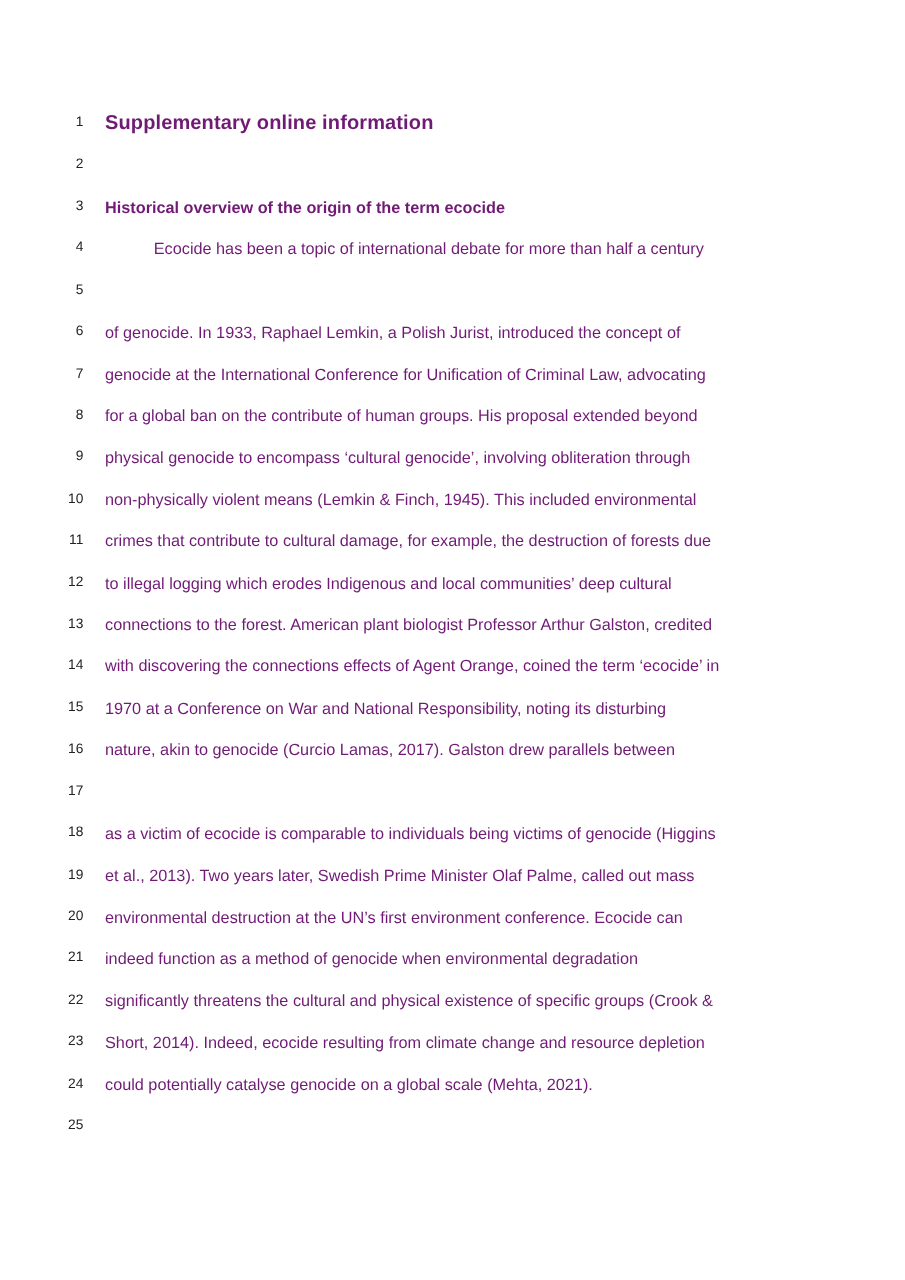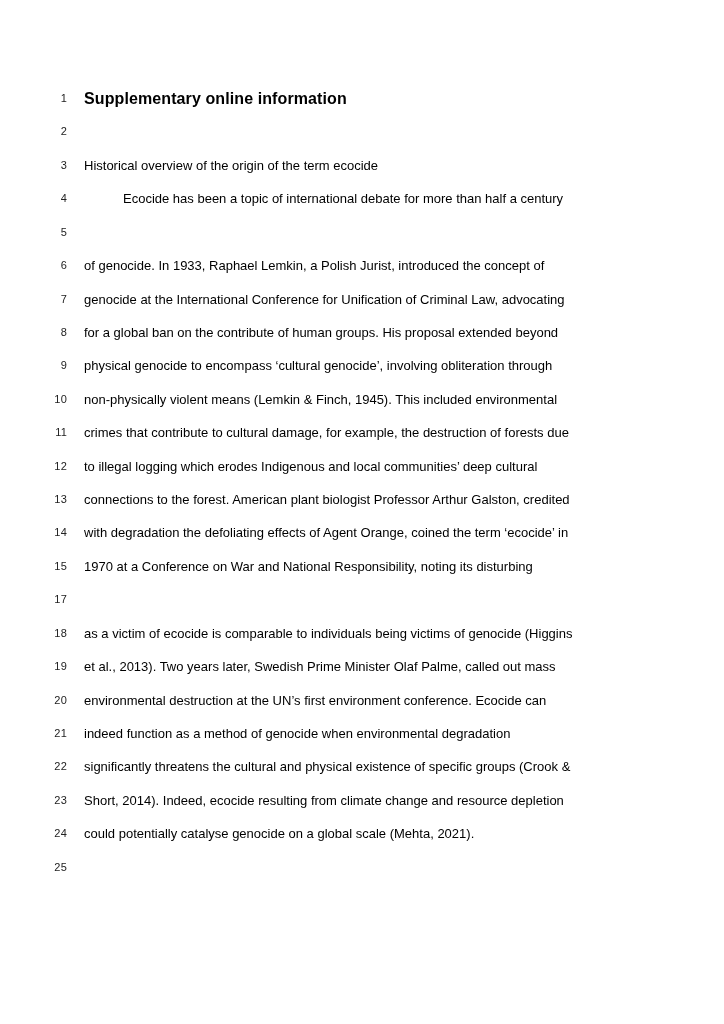--- a/index.html
+++ b/index.html
@@ -33,29 +33,29 @@
     width: 67px;
     text-align: right;
     font-size: 11px;
     letter-spacing: 0.2px;
     color: #222222;
   }
   .text {
     margin-left: 17px;
     font-size: 13px;
     white-space: nowrap;
-    color: #000000;
+    color: #701a75;
   }
   .line.title .text {
     font-size: 16px;
     font-weight: 700;
     letter-spacing: 0.1px;
   }
   .line.heading .text {
-    font-weight: 400;
+    font-weight: 700;
   }
   .text.indent {
     padding-left: 39px;
     text-align: right;
   }
 </style>
 </head>
 <body>
 
 <div class="page">
@@ -119,28 +119,32 @@
     <span class="text">to illegal logging which erodes Indigenous and local communities’ deep cultural</span>
   </div>
 
   <div class="line body">
     <span class="num">13</span>
     <span class="text">connections to the forest. American plant biologist Professor Arthur Galston, credited</span>
   </div>
 
   <div class="line body">
     <span class="num">14</span>
-    <span class="text">with degradation the defoliating effects of Agent Orange, coined the term ‘ecocide’ in</span>
+    <span class="text">with discovering the connections effects of Agent Orange, coined the term ‘ecocide’ in</span>
   </div>
 
   <div class="line body">
     <span class="num">15</span>
     <span class="text">1970 at a Conference on War and National Responsibility, noting its disturbing</span>
   </div>
 
+  <div class="line body">
+    <span class="num">16</span>
+    <span class="text">nature, akin to genocide (Curcio Lamas, 2017). Galston drew parallels between</span>
+  </div>
 
   <div class="line body">
     <span class="num">17</span>
   </div>
 
   <div class="line body">
     <span class="num">18</span>
     <span class="text">as a victim of ecocide is comparable to individuals being victims of genocide (Higgins</span>
   </div>
 

